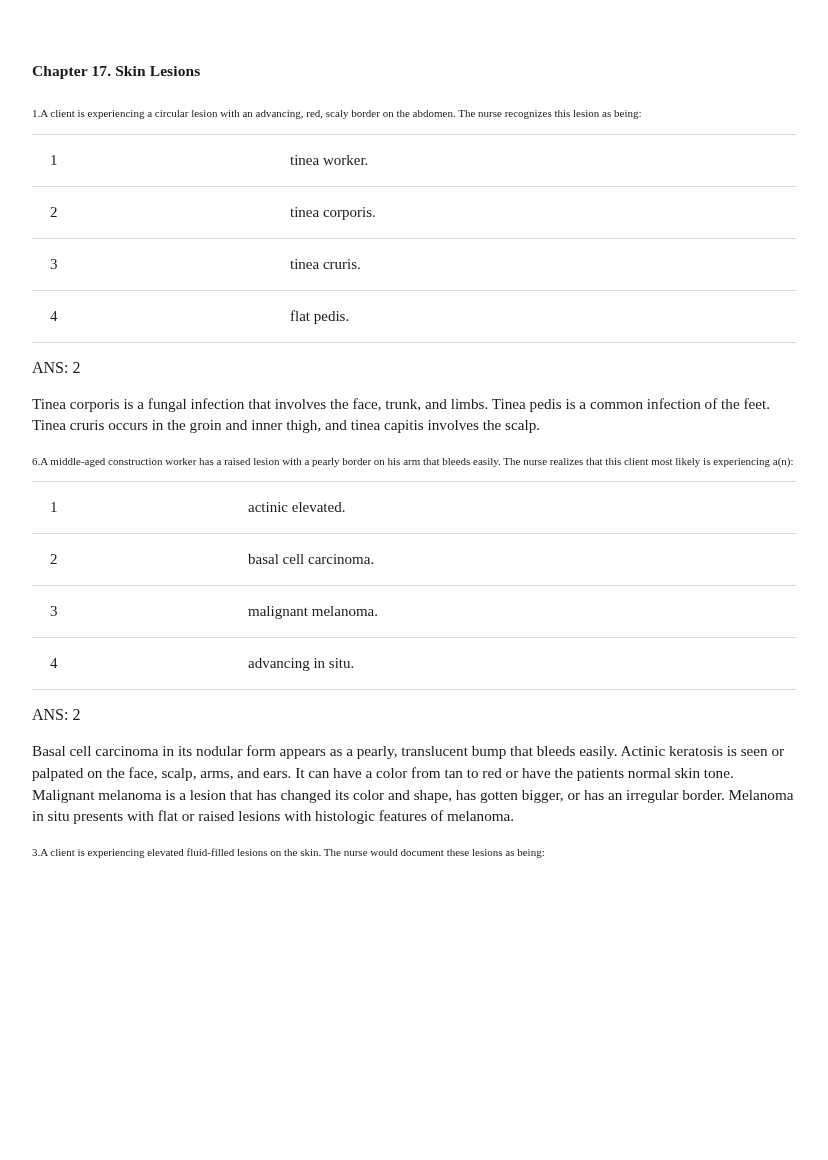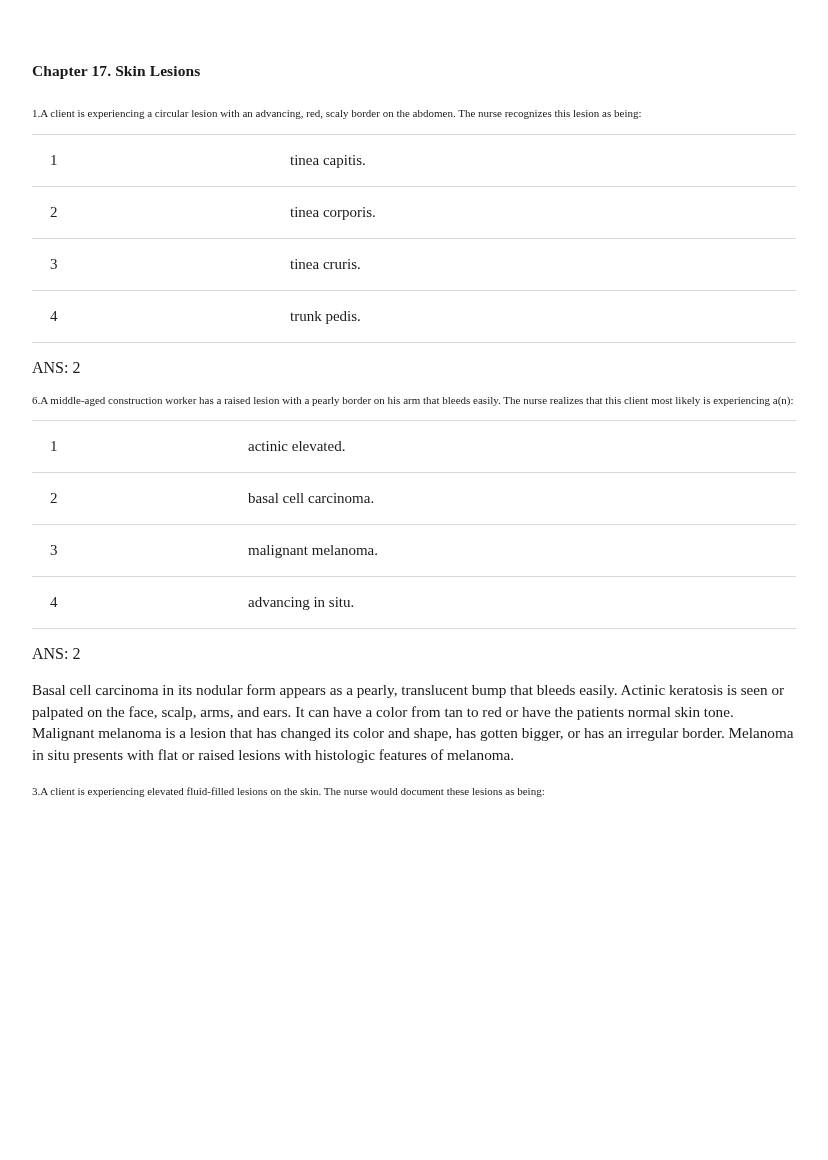--- a/index.html
+++ b/index.html
@@ -75,38 +75,39 @@
 <div class="page">
 
   <h1 class="doc-title">Chapter 17. Skin Lesions</h1>
 
   <p class="question">1.A client is experiencing a circular lesion with an advancing, red, scaly border on the abdomen. The nurse recognizes this lesion as being:</p>
 
   <table class="options">
     <tbody>
       <tr>
         <td class="opt-num">1</td>
-        <td class="opt-text-indent-1">tinea capitis.</td>
+        <td class="opt-text-indent-1">tinea worker.</td>
       </tr>
       <tr>
         <td class="opt-num">2</td>
         <td class="opt-text-indent-1">tinea corporis.</td>
       </tr>
       <tr>
         <td class="opt-num">3</td>
         <td class="opt-text-indent-1">tinea cruris.</td>
       </tr>
       <tr>
         <td class="opt-num">4</td>
-        <td class="opt-text-indent-1">trunk pedis.</td>
+        <td class="opt-text-indent-1">flat pedis.</td>
       </tr>
     </tbody>
   </table>
 
   <p class="ans">ANS: 2</p>
+  <p class="rationale">Tinea corporis is a fungal infection that involves the face, trunk, and limbs. Tinea pedis is a common infection of the feet. Tinea cruris occurs in the groin and inner thigh, and tinea capitis involves the scalp.</p>
 
   <p class="question">6.A middle-aged construction worker has a raised lesion with a pearly border on his arm that bleeds easily. The nurse realizes that this client most likely is experiencing a(n):</p>
 
   <table class="options">
     <tbody>
       <tr>
         <td class="opt-num">1</td>
         <td class="opt-text-indent-2">actinic elevated.</td>
       </tr>
       <tr>

